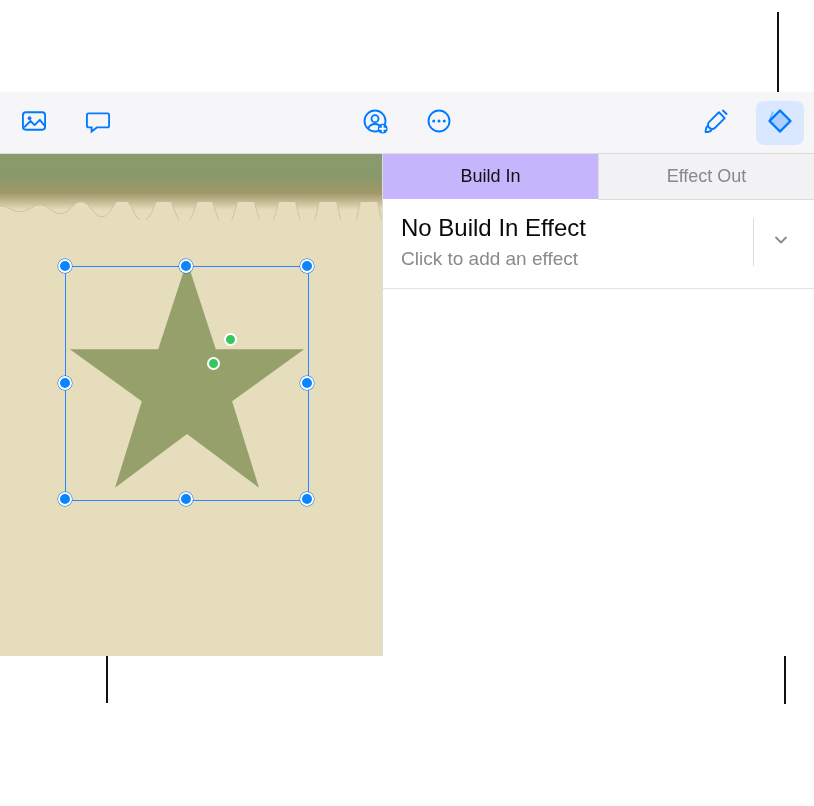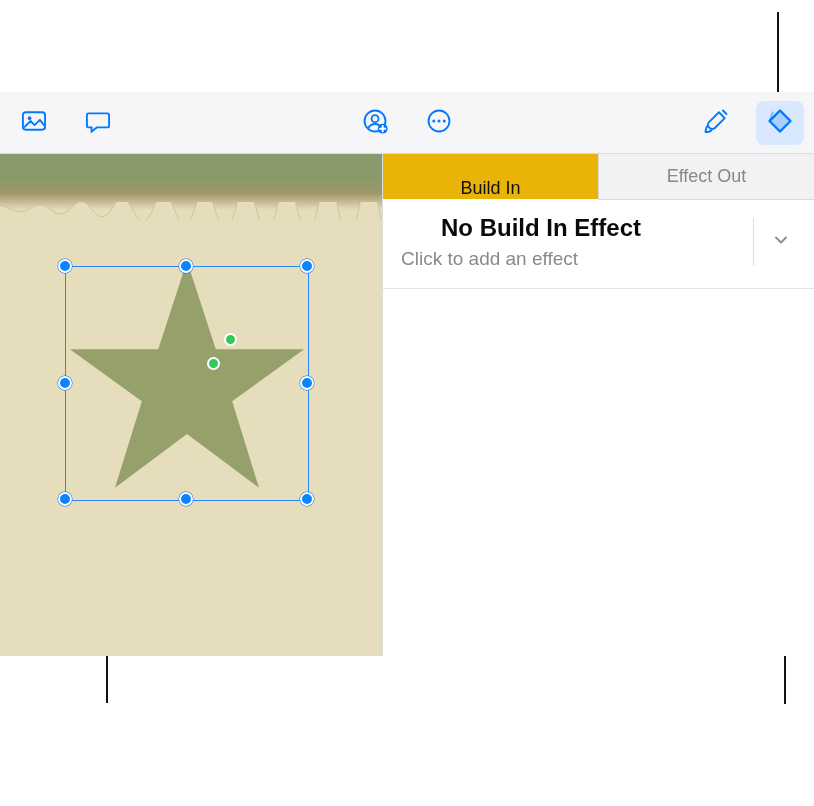--- a/index.html
+++ b/index.html
@@ -124,45 +124,43 @@
     }
     .tab {
       flex: 1;
       display: flex;
       align-items: center;
       justify-content: center;
       font-size: 18px;
       color: #888;
     }
     .tab.active {
-      background: #eab308;
+      background: #c4b5fd;
       color: #111;
       border-right: 1px solid #dcdcdc;
       position: relative;
-      align-items: flex-end;
     }
     .tab.active::after {
       content:"";
       position:absolute;
       left:0;right:0;bottom:-1px;height:1px;background:#fff;
     }
     .effect-row {
       display: flex;
       align-items: center;
       padding: 14px 18px 18px 18px;
       border-bottom: 1px solid #e4e4e6;
       gap: 12px;
     }
     .effect-text { flex: 1; }
     .effect-title {
       font-size: 24px;
-      font-weight: 700;
+      font-weight: 400;
       color: #0a0a0a;
       margin-bottom: 6px;
-      margin-left: 40px;
     }
     .effect-sub {
       font-size: 19px;
       color: #8a8a8e;
     }
     .divider-v {
       width: 1px;
       height: 48px;
       background: #dcdcdc;
     }

